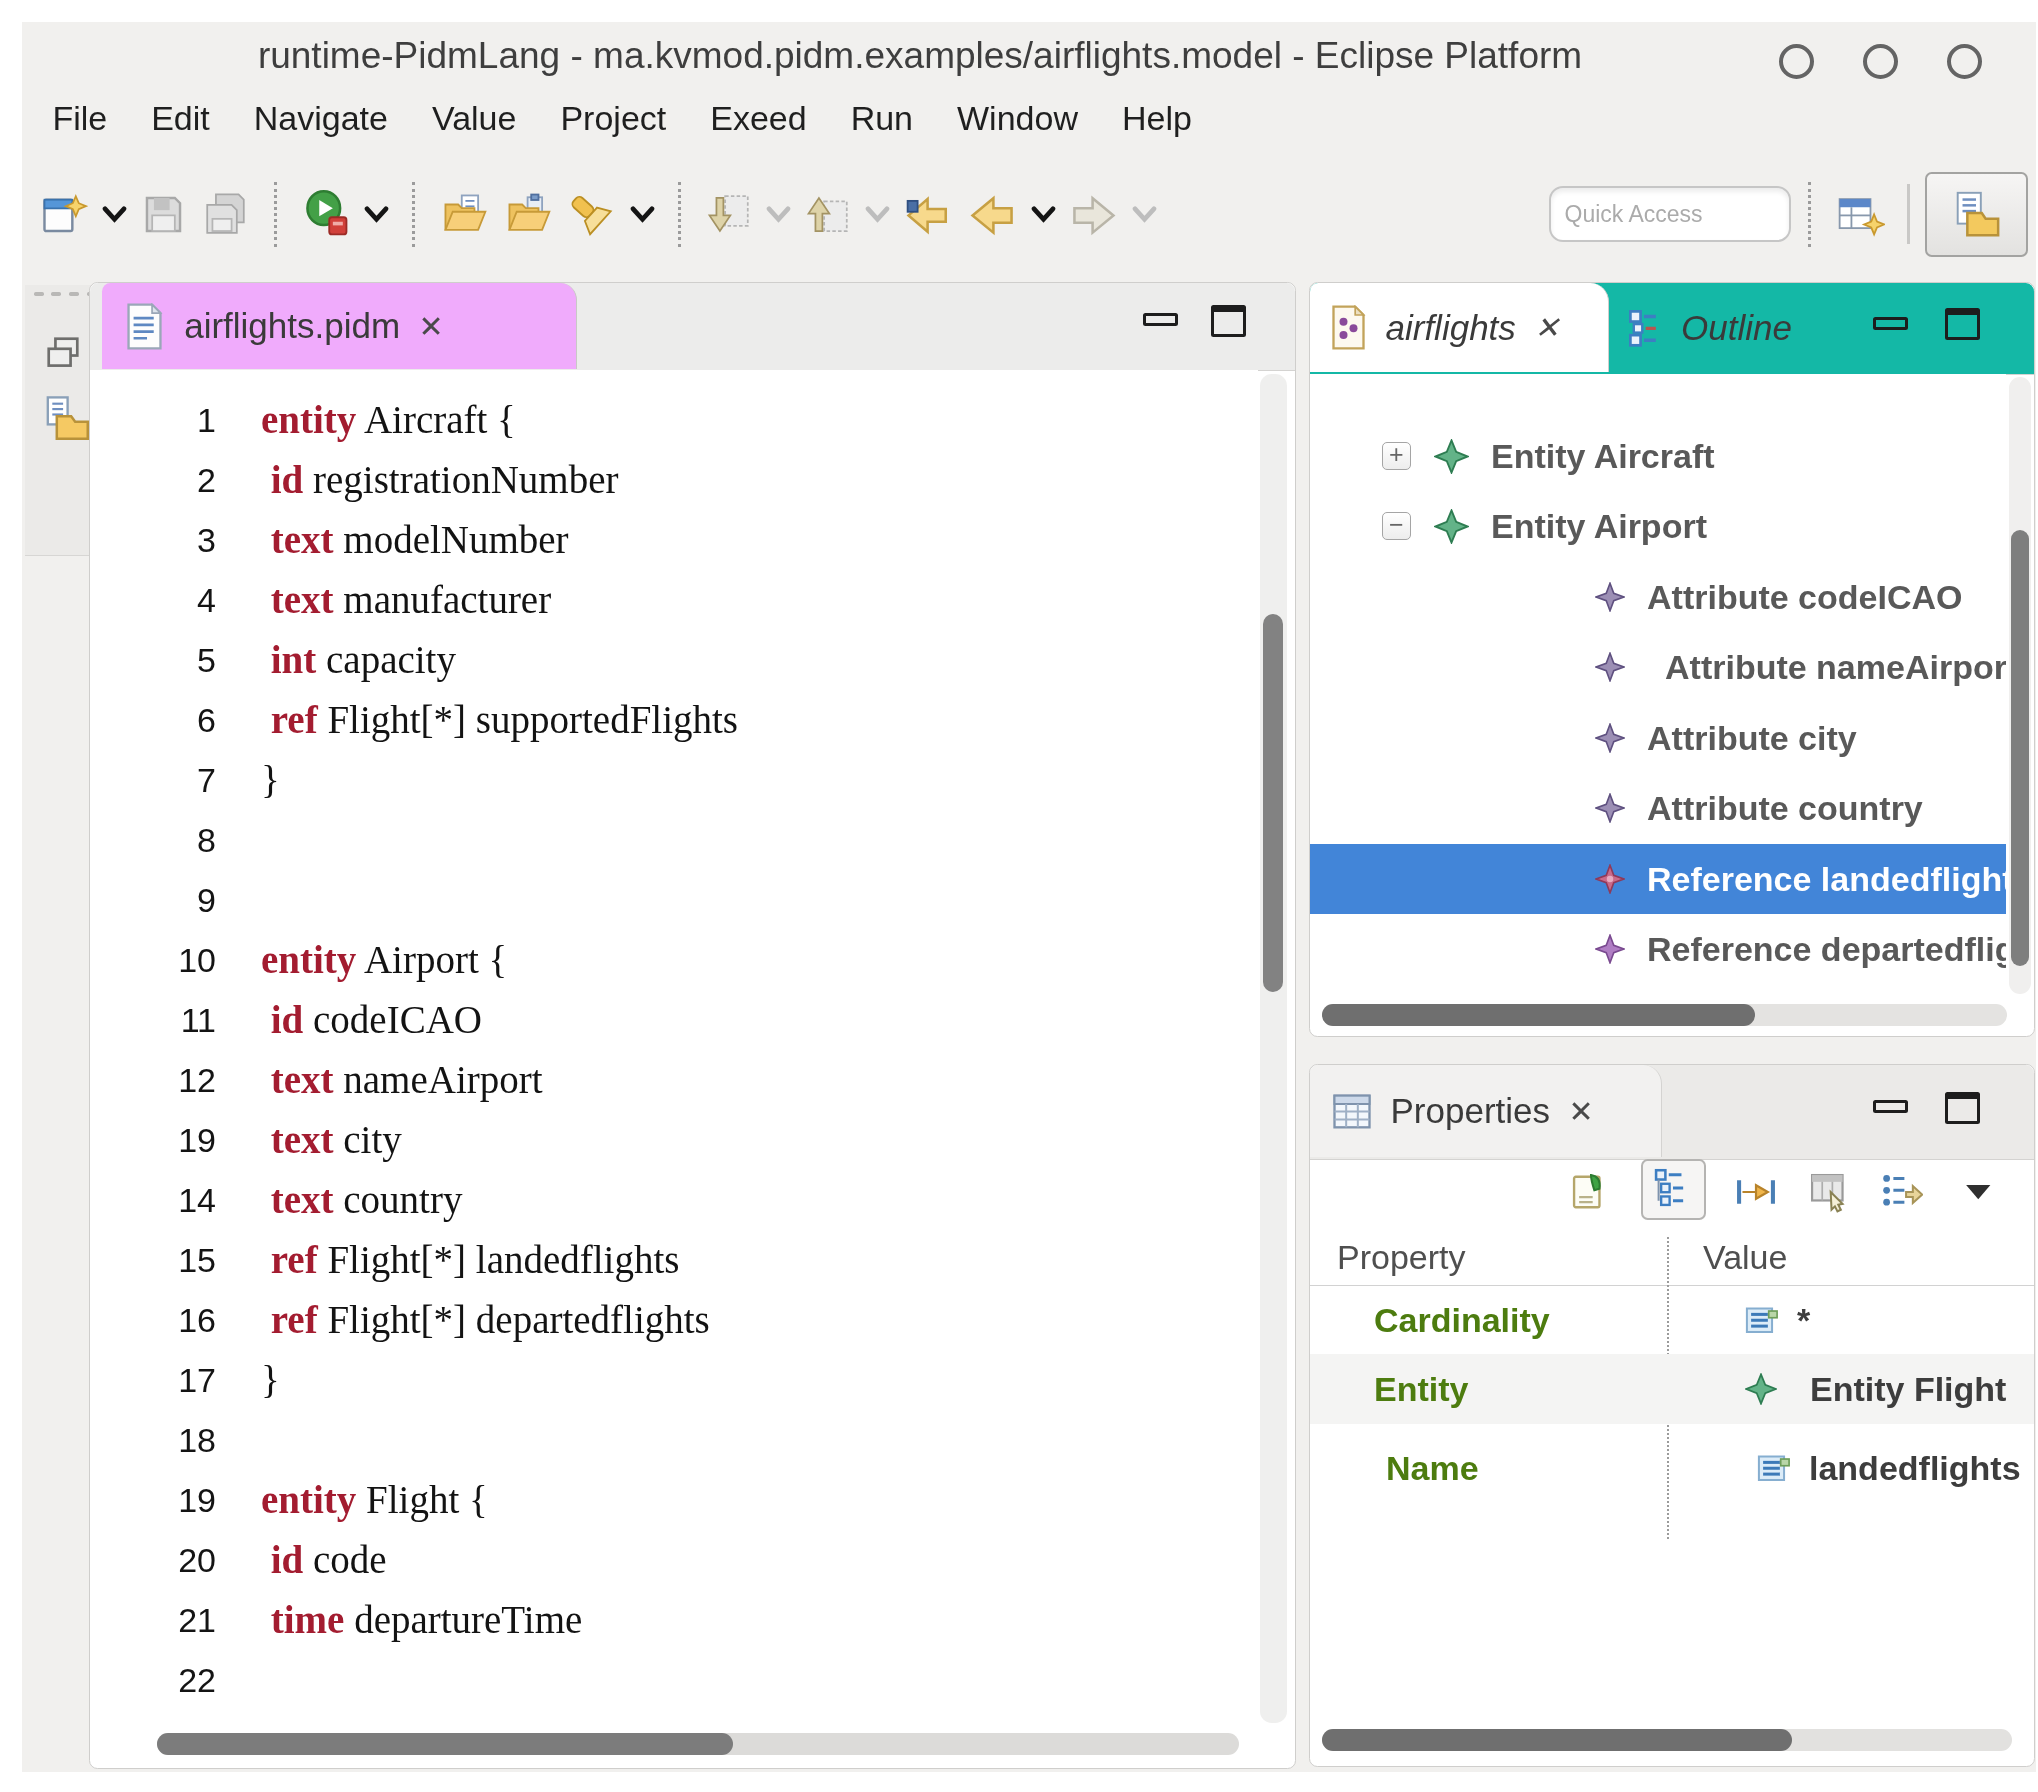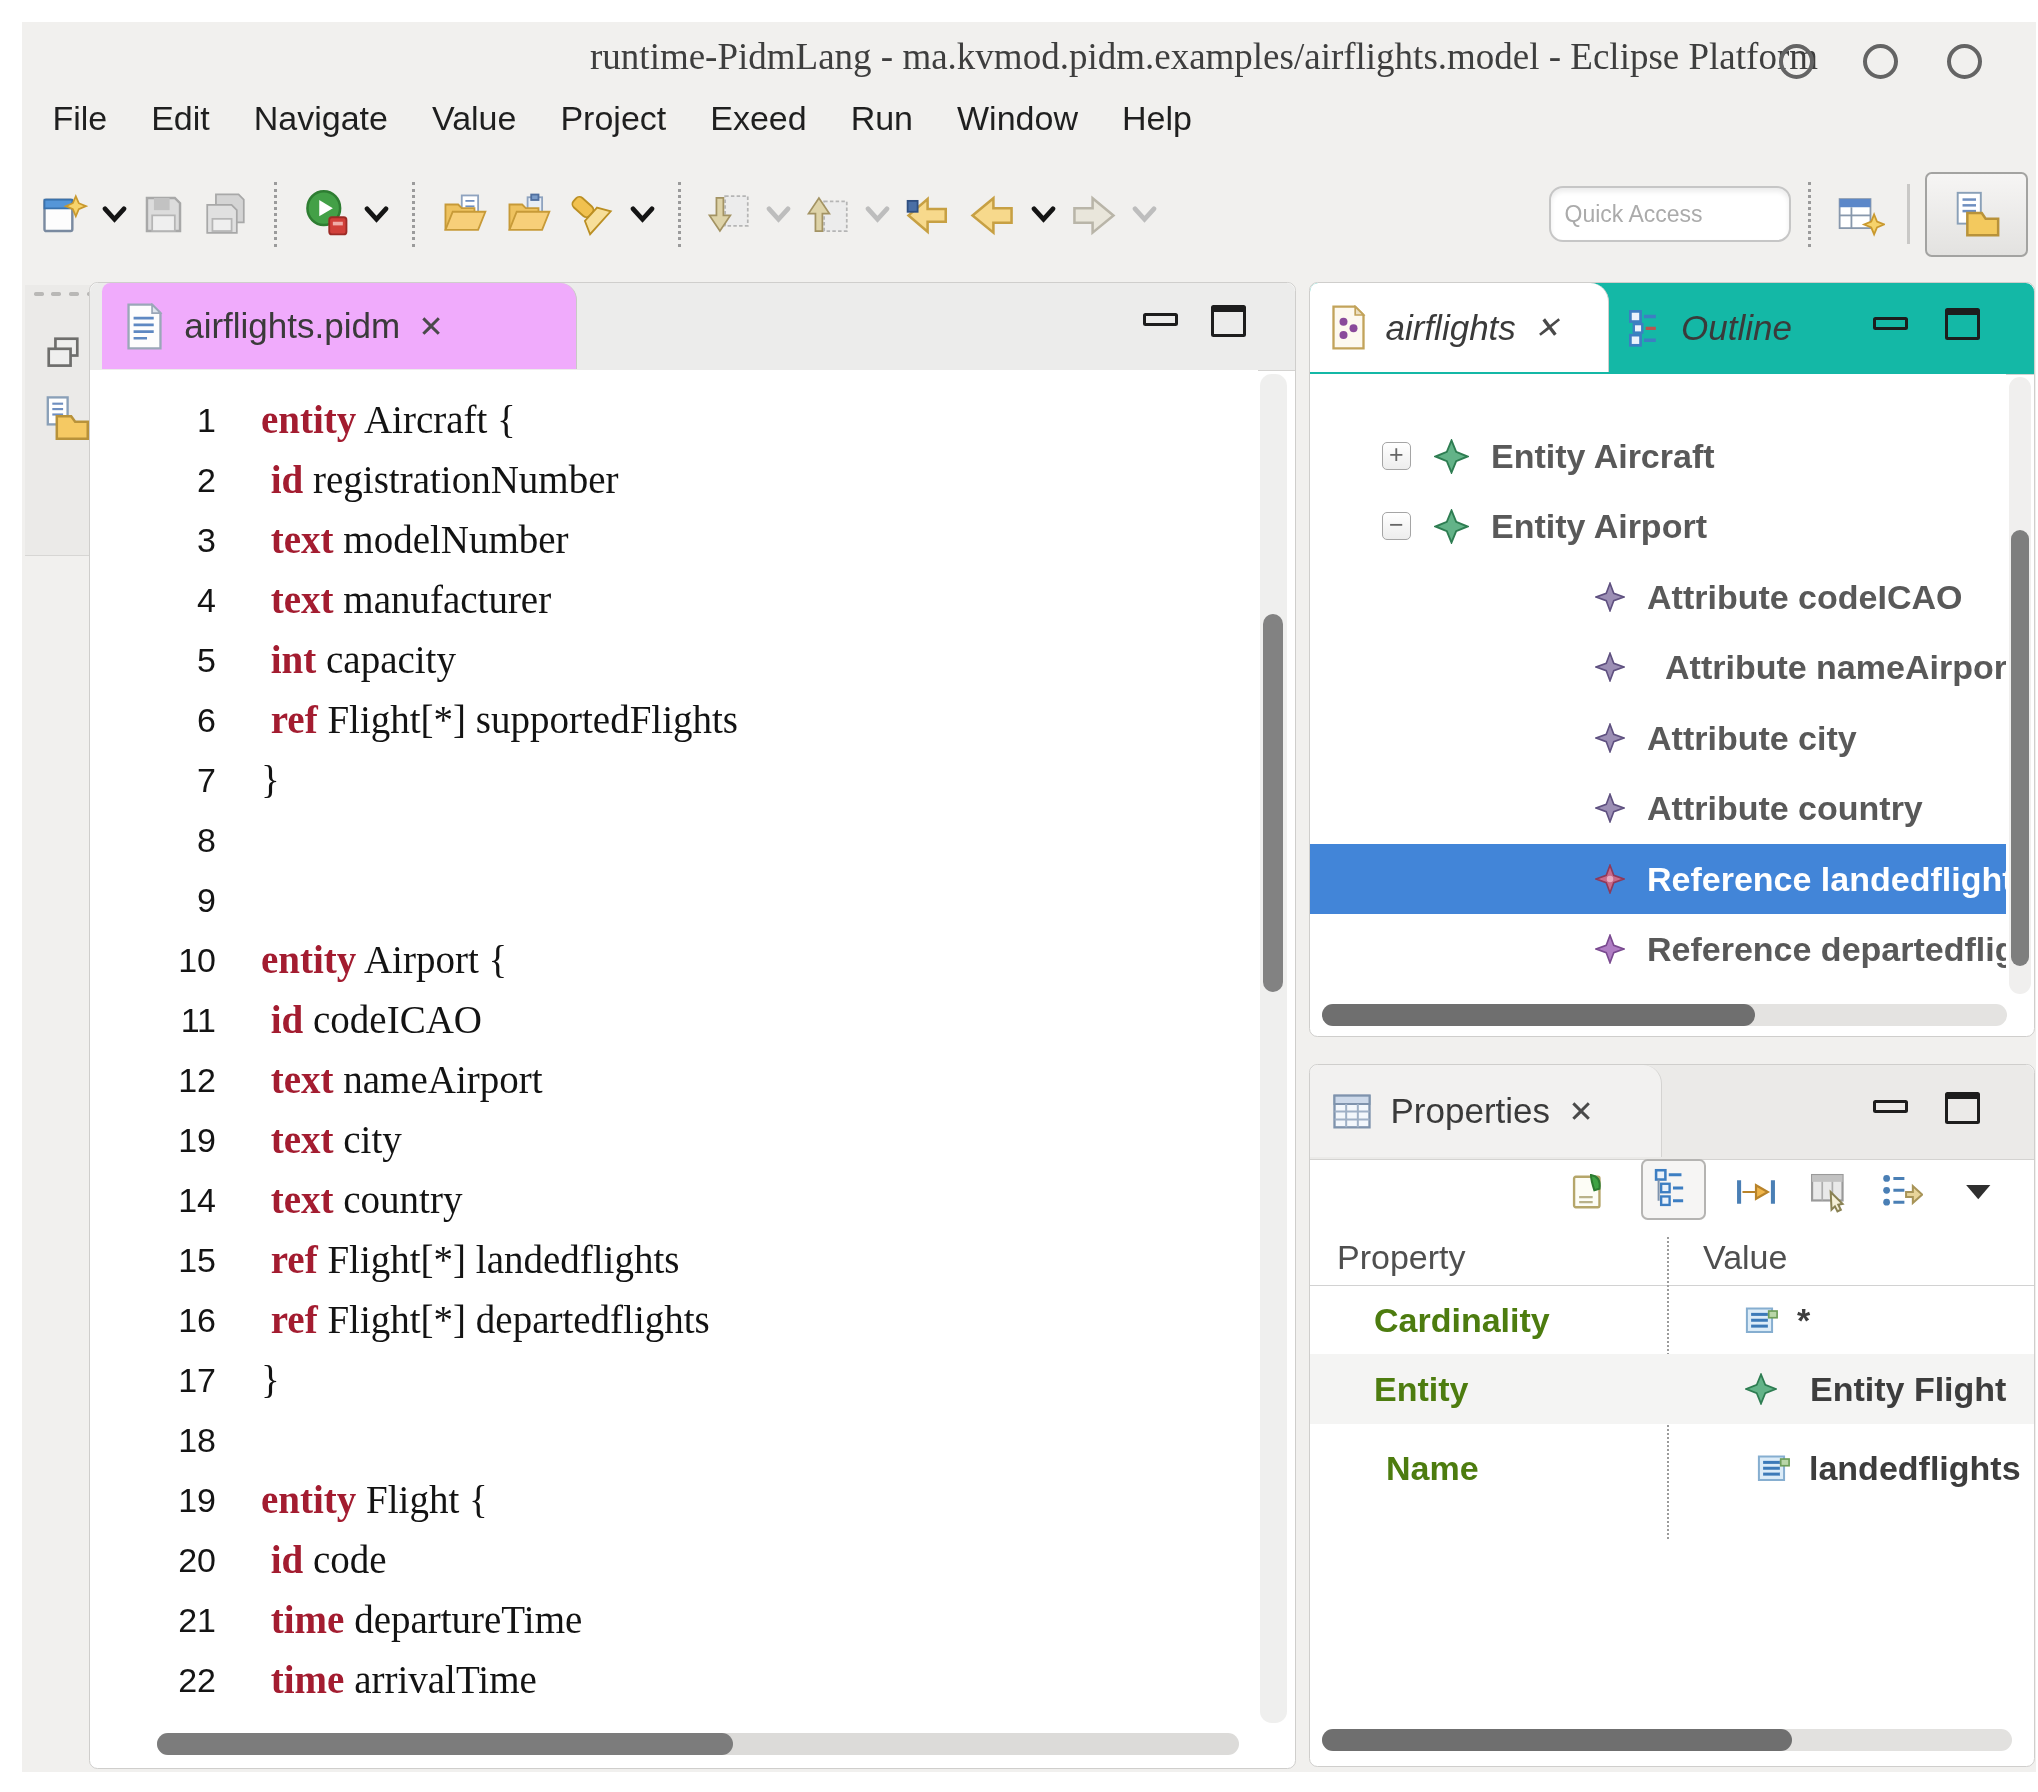--- a/index.html
+++ b/index.html
@@ -1,22 +1,22 @@
 <!DOCTYPE html>
 <html style="font-size:13.4px"><head>
 <meta charset="utf-8">
 <style>
   html,body { margin:0; padding:0; }
   body { width:2039px; height:1792px; background:#ffffff; position:relative; overflow:hidden;
          font-family:"Liberation Sans", sans-serif; }
   .app { position:absolute; left:22px; top:22px; width:2014px; height:1750px; background:#f1f0ee; }
 
   
-  .title { position:absolute; left:0; top:13.4px; width:1796px; text-align:right;
-           font-size:37px; color:#3e3e3e;font-family:Liberation Serif, serif; }
+  .title { position:absolute; left:0; top:13.4px; width:1796px; text-align:center;
+           font-size:37px; color:#3e3e3e; }
   .win-controls { position:absolute; right:54px; top:22px; display:flex; gap:49px; }
   .circle { width:27px; height:27px; border:4.2px solid #646464; border-radius:50%; background:transparent; }
 
   
   .menubar { position:absolute; top:72px; left:8.4px; display:flex; }
   .menu-item { font-size:34px; color:#1f1f1f; padding:5px 22px; }
 
   
   .toolbar { position:absolute; top:141px; left:11.7px; right:8.4px; height:102px;
              display:flex; align-items:center; }
@@ -380,21 +380,20 @@
       <div class="cl">
           <span class="ln">20</span>
           <span class="code"><span> </span><span class="kw">id</span><span> code</span></span>
         </div>
       <div class="cl">
           <span class="ln">21</span>
           <span class="code"><span> </span><span class="kw">time</span><span> departureTime</span></span>
         </div>
       <div class="cl">
           <span class="ln">22</span>
-          <span class="code"><span> </span><span class="kw">time</span><span> arrivalTime</span></span>
         </div>
     </div>
 
     <div class="sb" style="right:8.4px; top:91px; width:27px; bottom:45px; background:#efefee;"></div>
     <div class="sb" style="right:11.7px; top:331px; width:20px; height:378px; background:#828282;"></div>
 
     <div class="sb" style="left:67px; bottom:13.4px; width:1082px; height:22px; background:#dcdbd9;"></div>
     <div class="sb" style="left:67px; bottom:13.4px; width:576px; height:22px; background:#7c7c7c;"></div>
   </div>
 

